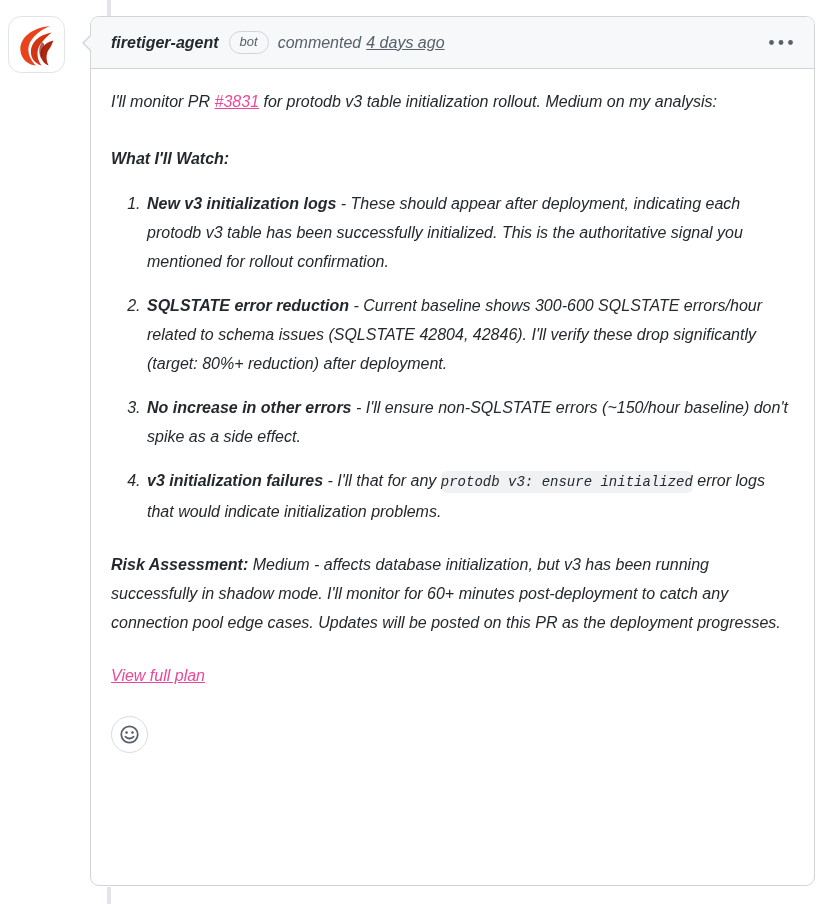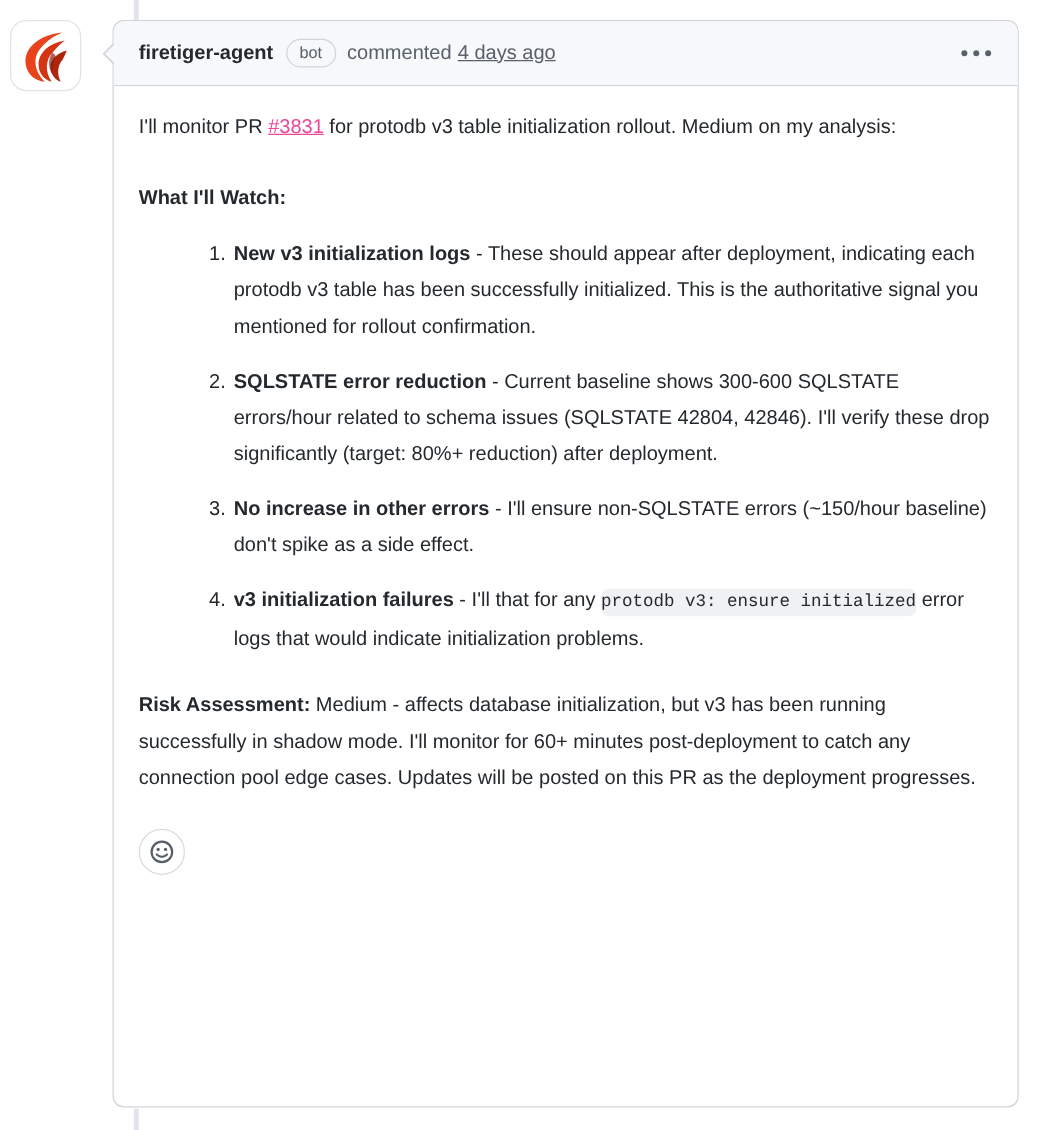--- a/index.html
+++ b/index.html
@@ -28,20 +28,21 @@
     display: flex; align-items: center; justify-content: center;
   }
 
   
   .card {
     position: absolute; left: 90px; top: 16px;
     width: 725px; min-height: 870px;
     background: #ffffff;
     border: 1px solid #d1d5da;
     border-radius: 9px;
+    font-style: italic;
   }
 
   .card-header {
     position: relative;
     background: #f6f8fa;
     border-bottom: 1px solid #d1d5da;
     border-radius: 8px 8px 0 0;
     height: 52px;
     padding: 0 18px 0 20px;
     display: flex; align-items: center;
@@ -80,21 +81,21 @@
   .card-body {
     padding: 18px 20px 20px;
     font-size: 16px;
     line-height: 29px;
   }
   .card-body p { margin: 0 0 16px; }
   .card-body a { color: #ec4899; text-decoration: underline; }
   .watch-heading { font-weight: bold; margin: 28px 0 16px !important; }
 
   ol.watch-list { margin: 16px 0 24px; padding-left: 34px; }
-  ol.watch-list li { margin-bottom: 15px; padding-left: 2px; margin-left: 40px; }
+  ol.watch-list li { margin-bottom: 15px; padding-left: 2px; }
   ol.watch-list li:last-child { margin-bottom: 0; }
 
   .code {
     font-family: "Liberation Mono", "DejaVu Sans Mono", monospace;
     font-size: 14px;
     background: #f0f1f3;
     border-radius: 6px;
     padding: 3px 0;
     color: #24292e;
   }
@@ -150,20 +151,21 @@
 
     <ol class="watch-list">
       <li><strong>New v3 initialization logs</strong><span> - These should appear after deployment, indicating each protodb v3 table has been successfully initialized. This is the authoritative signal you mentioned for rollout confirmation.</span></li>
       <li><strong>SQLSTATE error reduction</strong><span> - Current baseline shows 300-600 SQLSTATE errors/hour related to schema issues (SQLSTATE 42804, 42846). I'll verify these drop significantly (target: 80%+ reduction) after deployment.</span></li>
       <li><strong>No increase in other errors</strong><span> - I'll ensure non-SQLSTATE errors (~150/hour baseline) don't spike as a side effect.</span></li>
       <li><strong>v3 initialization failures</strong><span> - I'll that for any </span><code class="code">protodb v3: ensure initialized</code><span> error logs that would indicate initialization problems.</span></li>
     </ol>
 
     <p><strong>Risk Assessment:</strong><span> Medium - affects database initialization, but v3 has been running successfully in shadow mode. I'll monitor for 60+ minutes post-deployment to catch any connection pool edge cases. Updates will be posted on this PR as the deployment progresses.</span></p>
 
+    <p class="view-plan-row"><a href="#">View full plan</a></p>
 
     <button class="reaction-btn" aria-label="add reaction">
       <svg width="21" height="21" viewBox="0 0 24 24" aria-hidden="true">
         <circle cx="12" cy="12" r="9.4" fill="none" stroke="#586069" stroke-width="2"></circle>
         <circle cx="8.6" cy="9.8" r="1.5" fill="#586069"></circle>
         <circle cx="15.4" cy="9.8" r="1.5" fill="#586069"></circle>
         <path d="M7.3 14.4 Q12 18.8 16.7 14.4" fill="none" stroke="#586069" stroke-width="2" stroke-linecap="round"></path>
       </svg>
     </button>
   </div>

